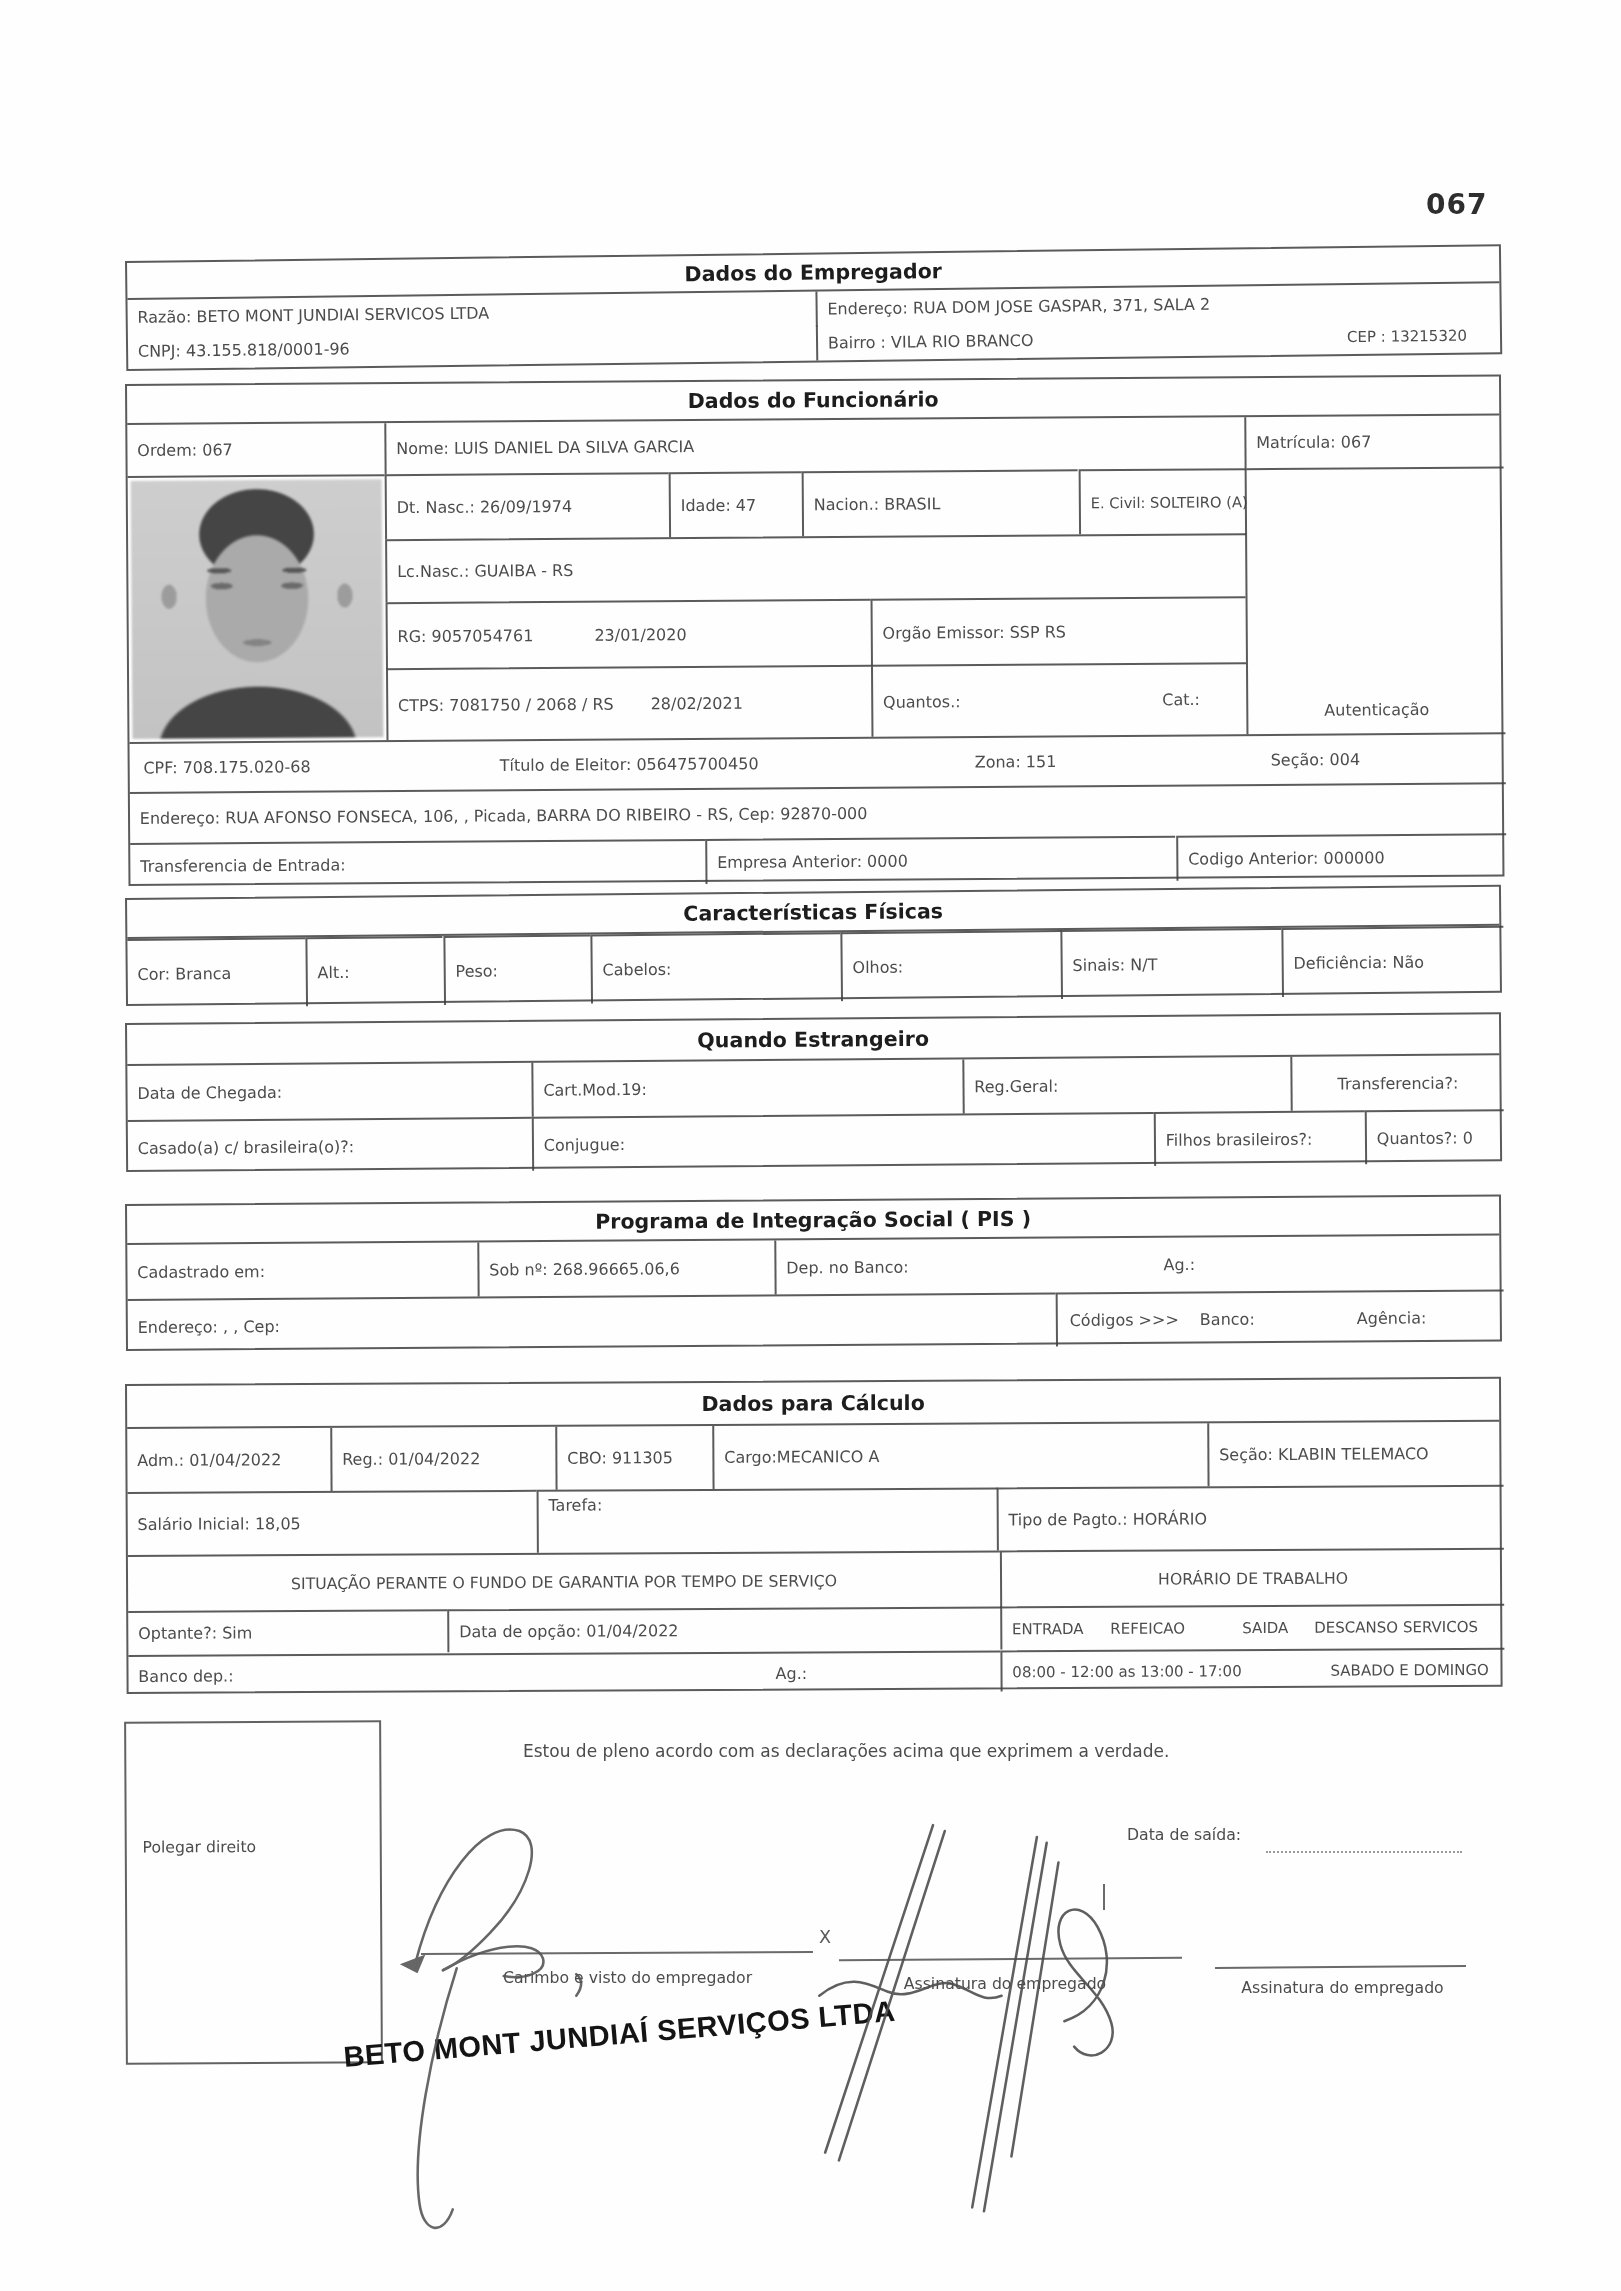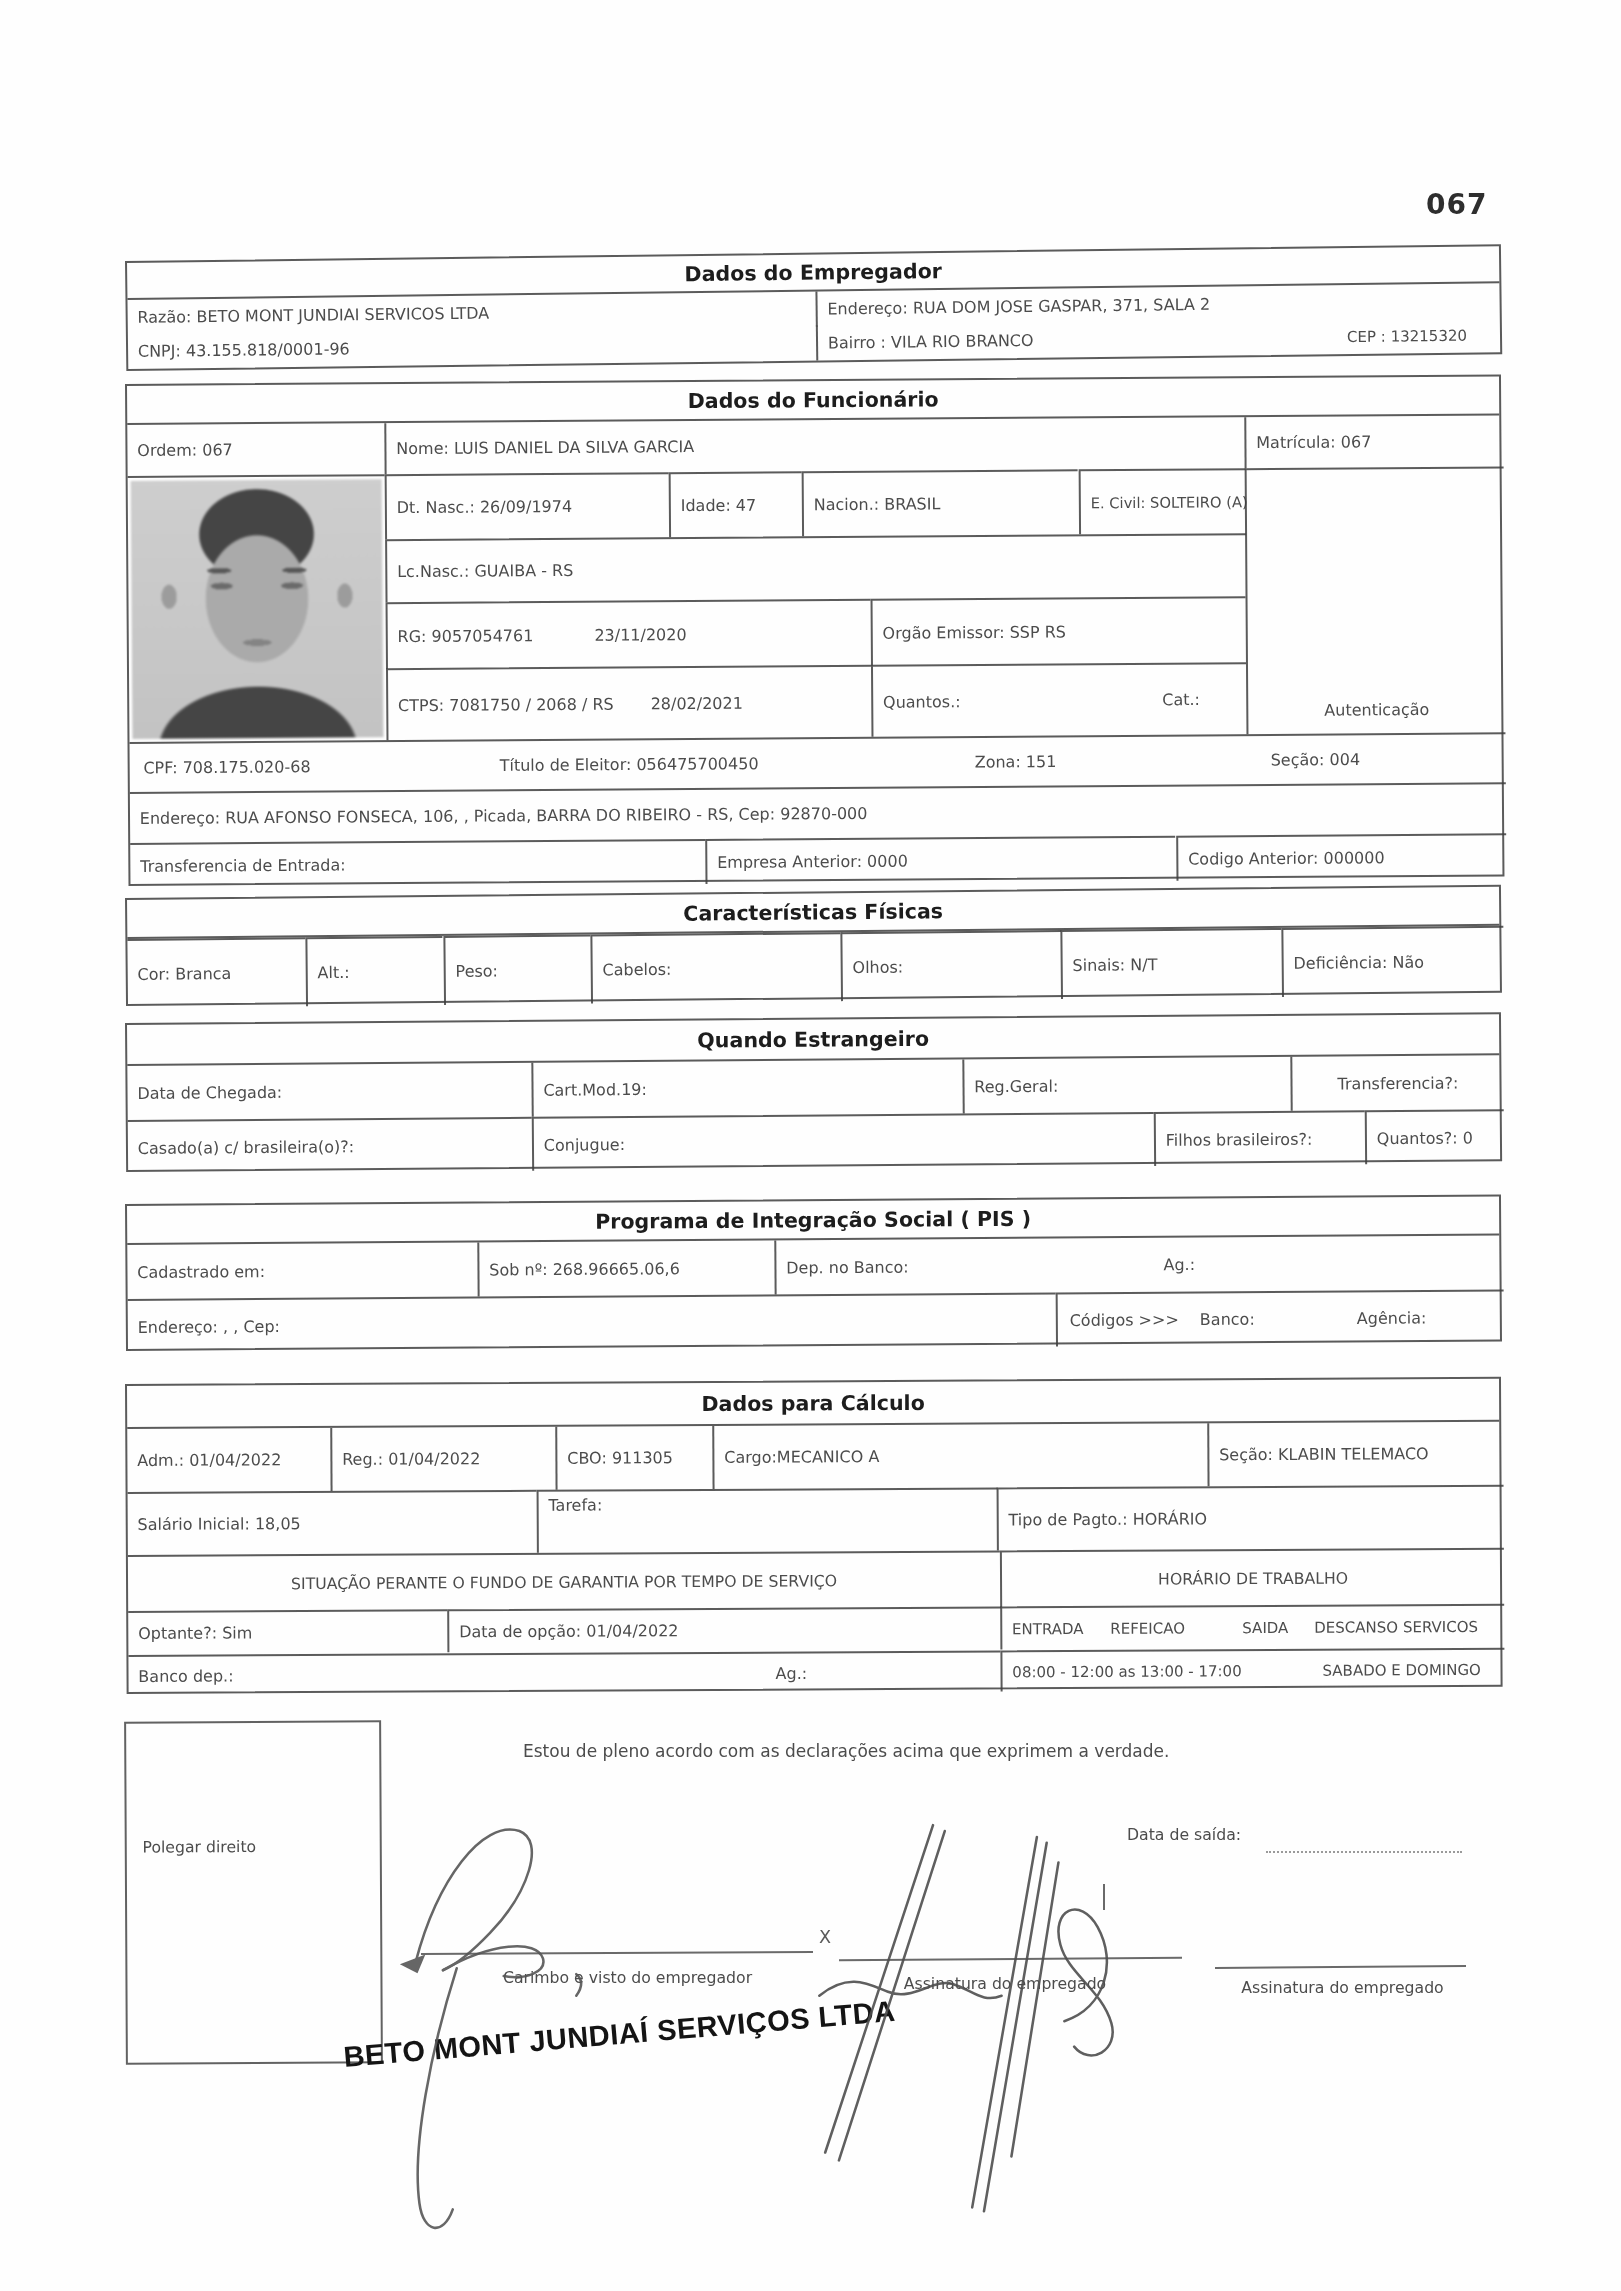--- a/index.html
+++ b/index.html
@@ -87,21 +87,21 @@
     <div class="cell bl bt" style="left:951px;top:90px;width:167px;height:65px;font-size:14.7px;">
         <span>E. Civil: SOLTEIRO (A)</span>
       </div>
 
     <div class="cell bl bt" style="left:257px;top:155px;width:861px;height:63px;">
         <span>Lc.Nasc.: GUAIBA - RS</span>
       </div>
 
     <div class="cell bl bt" style="left:257px;top:218px;width:485px;height:67px;gap:61px;">
       <span>RG: 9057054761</span>
-        <span>23/11/2020</span>
+        <span>23/01/2020</span>
     </div>
     <div class="cell bl bt" style="left:742px;top:218px;width:375px;height:67px;">
         <span>Orgão Emissor: SSP RS</span>
       </div>
 
     <div class="cell bl bt" style="left:257px;top:284px;width:485px;height:72px;gap:37px;">
       <span>CTPS: 7081750 / 2068 / RS</span>
         <span>28/02/2021</span>
     </div>
     <div class="cell bl bt" style="left:742px;top:284px;width:375px;height:72px;">
@@ -257,21 +257,21 @@
       <span class="pin" style="left:240px;">SAIDA</span>
       <span class="pin" style="left:312px;">DESCANSO SERVICOS</span>
     </div>
 
     <div class="cell bt" style="left:0;top:269px;width:872px;height:41px;">
       <span>Banco dep.:</span>
       <span class="pin" style="left:647px;">Ag.:</span>
     </div>
     <div class="cell bl bt" style="left:872px;top:269px;width:504px;height:41px;font-size:15px;">
       <span class="pin" style="left:9.8px;">08:00  -   12:00 as 13:00 -   17:00</span>
-      <span class="pin" style="left:320px;">SABADO E DOMINGO</span>
+      <span class="pin" style="left:328px;">SABADO E DOMINGO</span>
     </div>
   </div>
 
   <div class="abs" style="left:125px;top:1721px;width:257px;height:343px;border:2px solid rgba(70,70,70,.85);transform:rotate(-0.3deg);">
     <span class="lbl" style="left:15.7px;top:114px;">Polegar direito</span>
   </div>
 
   <div class="lbl" style="left:523px;top:1741px;font-size:17px;">Estou de pleno acordo com as declarações acima que exprimem a verdade.</div>
 
   <div class="lbl" style="left:1127px;top:1825px;">Data de saída:</div>

